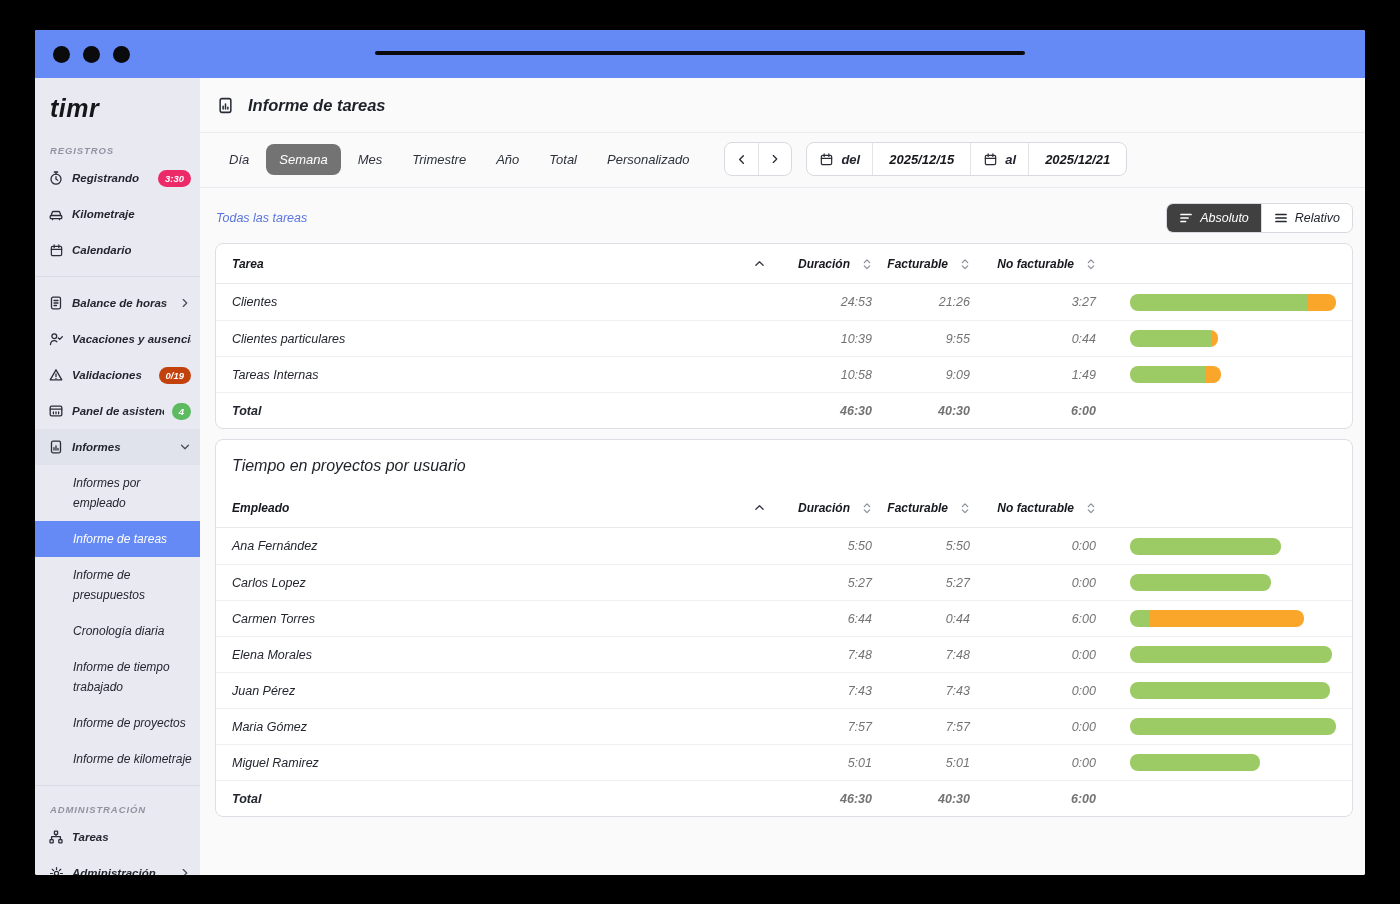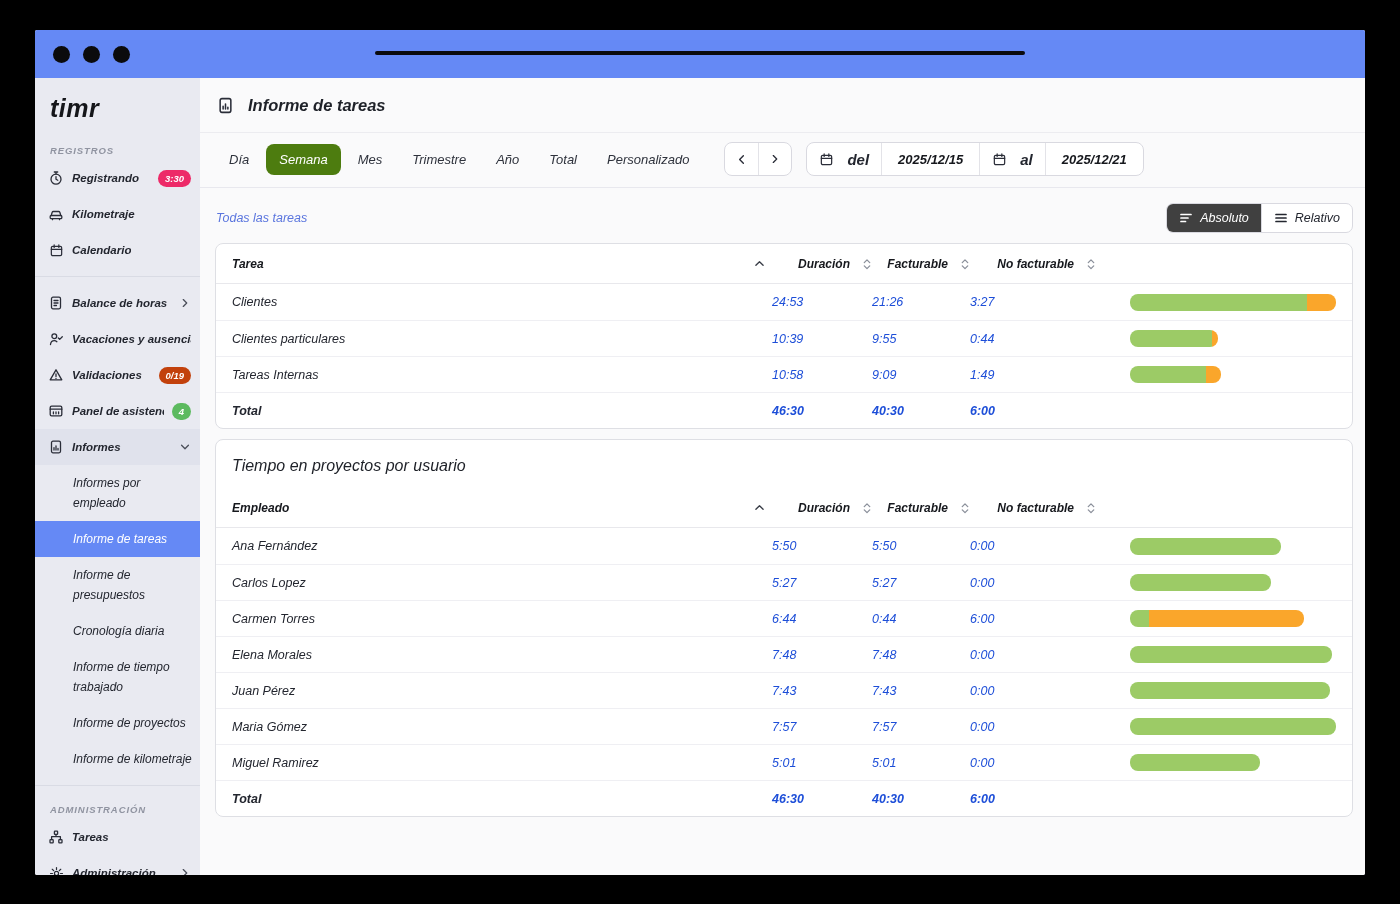--- a/index.html
+++ b/index.html
@@ -26,26 +26,26 @@
   .informes-row { background: #E0E2EC; }
   .sub-item { padding: 8px 8px 8px 38px; font-size: 12px; color: #23262F; line-height: 20px; cursor: pointer; }
   .sub-item.active { background: #6589F5; color: #fff; }
   
   .main { flex: 1; display: flex; flex-direction: column; min-width: 0; background: #FAFAFB; }
   .main-header { flex: 0 0 55px; display: flex; align-items: center; gap: 13px; padding: 0 16px; border-bottom: 1px solid #ECECF0; }
   .main-header .icon { color: #2A2D38; display: flex; }
   .page-title { font-size: 16.5px; font-weight: 600; color: #1E2128; }
   .tabs-row { display: flex; align-items: center; gap: 4px; padding: 9px 16px 11px; border-bottom: 1px solid #E8E8EE; }
   .tab { padding: 8px 13px; font-size: 13px; color: #2E323C; border-radius: 8px; cursor: pointer; }
-  .tab.active { background: #4d7c0f; color: #fff; }
+  .tab.active { background: #737373; color: #fff; }
   .nav-group { display: flex; margin-left: 18px; background: #fff; border: 1px solid #D9D9E0; border-radius: 8px; overflow: hidden; height: 34px; }
   .nav-btn { width: 33px; display: flex; align-items: center; justify-content: center; color: #2A2D38; cursor: pointer; }
   .nav-btn + .nav-btn { border-left: 1px solid #E3E3E8; }
   .date-group { display: flex; align-items: stretch; margin-left: 10px; background: #fff; border: 1px solid #D9D9E0; border-radius: 8px; height: 34px; overflow: hidden; }
-  .date-seg { display: flex; align-items: center; gap: 13px; padding: 0 12px; font-size: 15px; font-weight: 700; color: #23262F; }
+  .date-seg { display: flex; align-items: center; gap: 7px; padding: 0 12px; font-size: 13px; font-weight: 700; color: #23262F; }
   .date-seg .icon { display: flex; color: #2A2D38; }
   .date-group > * + * { border-left: 1px solid #E3E3E8; }
   .date-value { padding: 0 16px; font-size: 13px; font-weight: 700; color: #16181D; display: flex; align-items: center; cursor: pointer; }
   .filter-row { display: flex; align-items: center; padding: 15px 12px 10px 16px; }
   .link { color: #5A75DE; font-size: 12.5px; cursor: pointer; }
   .toggle { margin-left: auto; display: flex; border: 1px solid #D9D9E0; border-radius: 7px; overflow: hidden; height: 30px; background: #fff; }
   .toggle-seg { display: flex; align-items: center; gap: 7px; padding: 0 12px; font-size: 12.5px; color: #23262F; cursor: pointer; }
   .toggle-seg .icon { display: flex; }
   .toggle-seg.active { background: #404040; color: #fff; align-items: center; }
   .toggle-seg + .toggle-seg { border-left: 1px solid #D9D9E0; }
@@ -55,21 +55,21 @@
   .trow { display: grid; grid-template-columns: 1fr 26px 100px 98px 126px 240px; align-items: center; padding: 0 16px; height: 36px; }
   .trow.thead { height: 40px; border-bottom: 1px solid #E8E8EC; }
   .h-name, .h-num { font-weight: 700; font-size: 12px; color: #16181D; }
   .h-num { display: flex; justify-content: flex-end; align-items: center; gap: 12px; }
   .h-sort { color: #8A8F9A; display: flex; cursor: pointer; }
   .h-caret { color: #3A3E48; display: flex; justify-content: center; cursor: pointer; }
   .tbody .trow + .trow { border-top: 1px solid #EFEFF3; }
   .trow.total { border-top: 1px solid #E4E4E9; font-weight: 700; }
   .c-name { font-size: 12.5px; color: #23262F; }
   .trow.total .c-name, .trow.total .c-num { font-weight: 700; }
-  .c-num { text-align: left; font-size: 12.5px; color: #1d4ed8; }
+  .c-num { text-align: right; font-size: 12.5px; color: #737373; }
   .c-bar { padding-left: 34px; }
   .bar-track { height: 17px; display: flex; border-radius: 8px; overflow: hidden; }
   .bar-green { background: #9CCB66; height: 100%; }
   .bar-orange { background: #FAA62B; height: 100%; }
 </style>
 </head>
 <body>
 
 <div id="window">
   <div class="chrome">

